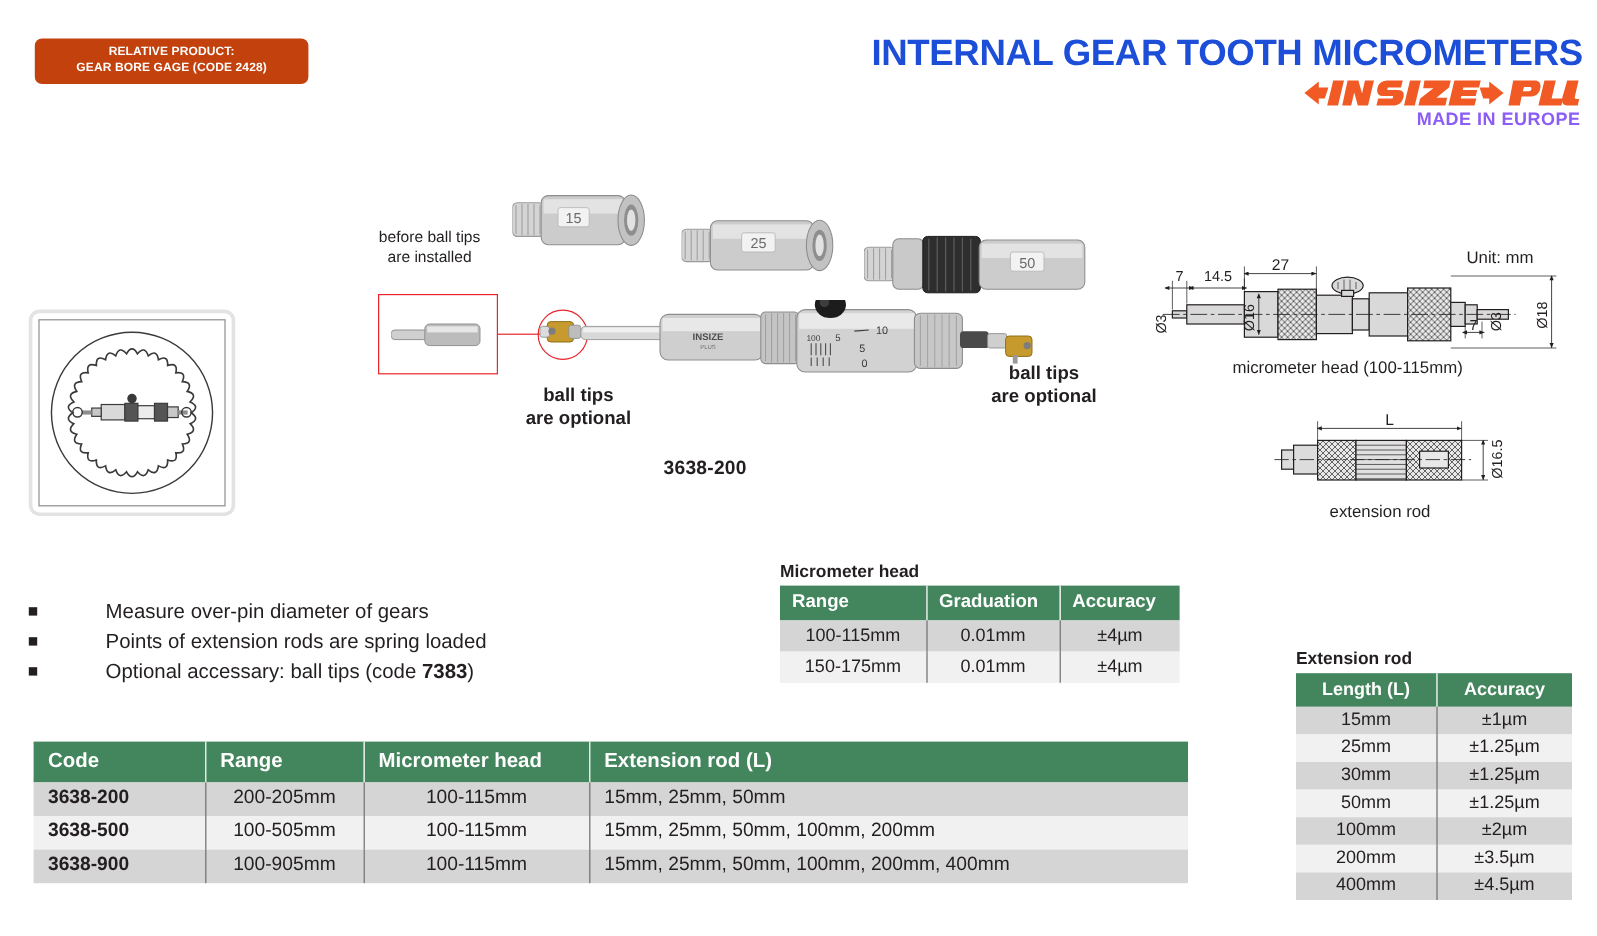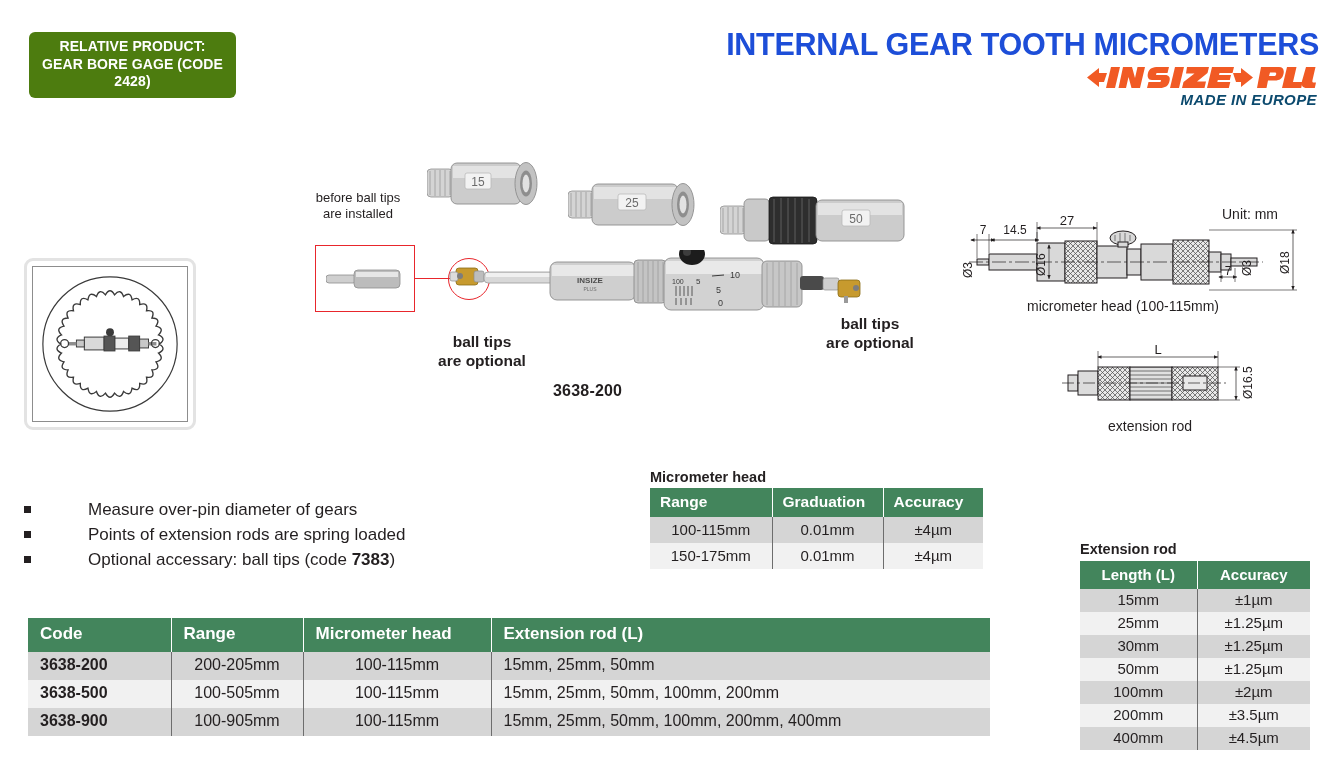--- a/index.html
+++ b/index.html
@@ -10,52 +10,52 @@
     font-family: "Liberation Sans", sans-serif;
     color: #231f20;
     position: relative;
     overflow: hidden;
   }
   .page { position: relative; width: 1331px; height: 780px; }
 
   
   .badge {
     position: absolute; left: 29px; top: 32px;
-    width: 207px; padding: 6px 4px 7px;
-    background: #4d7c0f; border-radius: 6px;
+    width: 228px; padding: 6px 4px 7px;
+    background: #c2410c; border-radius: 6px;
     color: #ffffff; text-align: center;
-    font-size: 14px; font-weight: bold; line-height: 1.25;
+    font-size: 10px; font-weight: bold; line-height: 1.25;
     letter-spacing: .1px;
   }
   .title {
     position: absolute; right: 12px; top: 27px;
     font-size: 30.5px; font-weight: bold; letter-spacing: -.3px;
     color: #1d4ed8; white-space: nowrap;
   }
   .logo-wrap { position: absolute; right: 14px; top: 64px; text-align: right; }
   .logo-row { display: flex; align-items: center; justify-content: flex-end; gap: 6px; height: 26px; }
   .logo-mark { display: block; }
   .made-in {
-    font-size: 15px; font-weight: bold; font-style: italic;
-    color: #0c4a6e; letter-spacing: .4px; margin-top: 1px;
+    font-size: 15px; font-weight: bold; 
+    color: #8b5cf6; letter-spacing: .4px; margin-top: 1px;
   }
 
   
   .gear-box {
     position: absolute; left: 24px; top: 258px;
     width: 172px; height: 172px;
     background: #ffffff; border: 3px solid #e3e3e3; border-radius: 9px;
     padding: 5px;
   }
   .gear-inner { width: 100%; height: 100%; border: 1.5px solid #8d8d8d; position: relative; }
 
   
   .photo { position: absolute; left: 290px; top: 150px; width: 640px; height: 265px; }
   .lbl { position: absolute; font-size: 13px; line-height: 1.25; color: #231f20; }
-  .lbl.b { font-weight: bold; font-size: 15.5px; margin-top: 12px; }
+  .lbl.b { font-weight: bold; font-size: 15.5px; }
   .redbox {
     position: absolute; left: 25px; top: 95px; width: 100px; height: 67px;
     border: 1.8px solid #e8262c;
   }
   .redline { position: absolute; left: 125px; top: 128px; width: 38px; height: 0; border-top: 1.8px solid #e8262c; }
   .redcircle {
     position: absolute; left: 158px; top: 108px; width: 42px; height: 42px;
     border: 1.8px solid #e8262c; border-radius: 50%;
   }
   .model-no {

